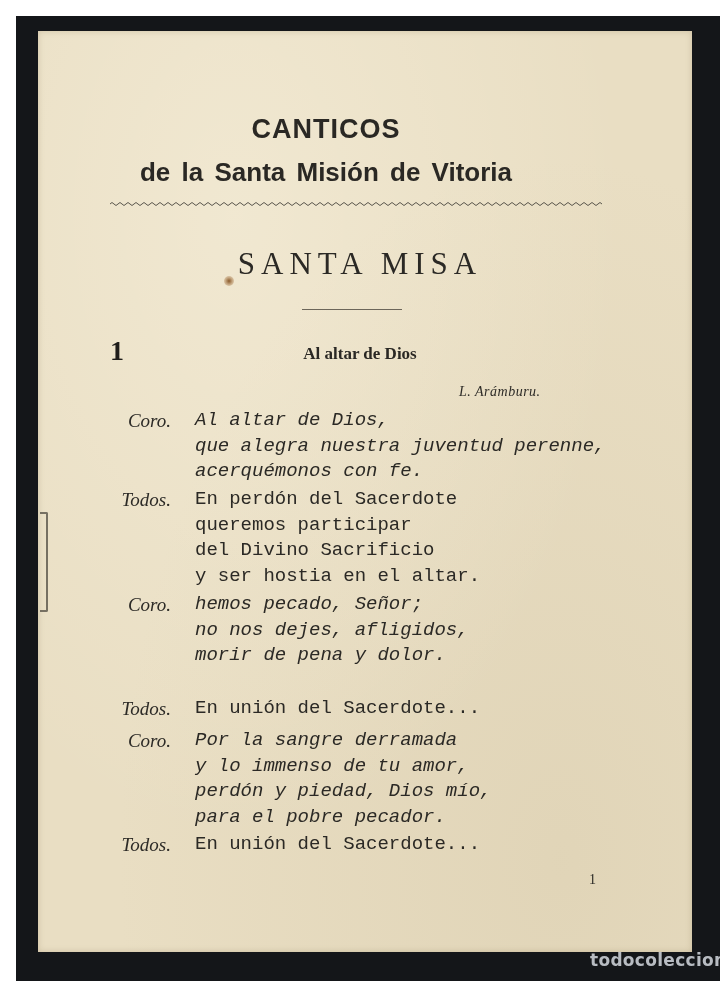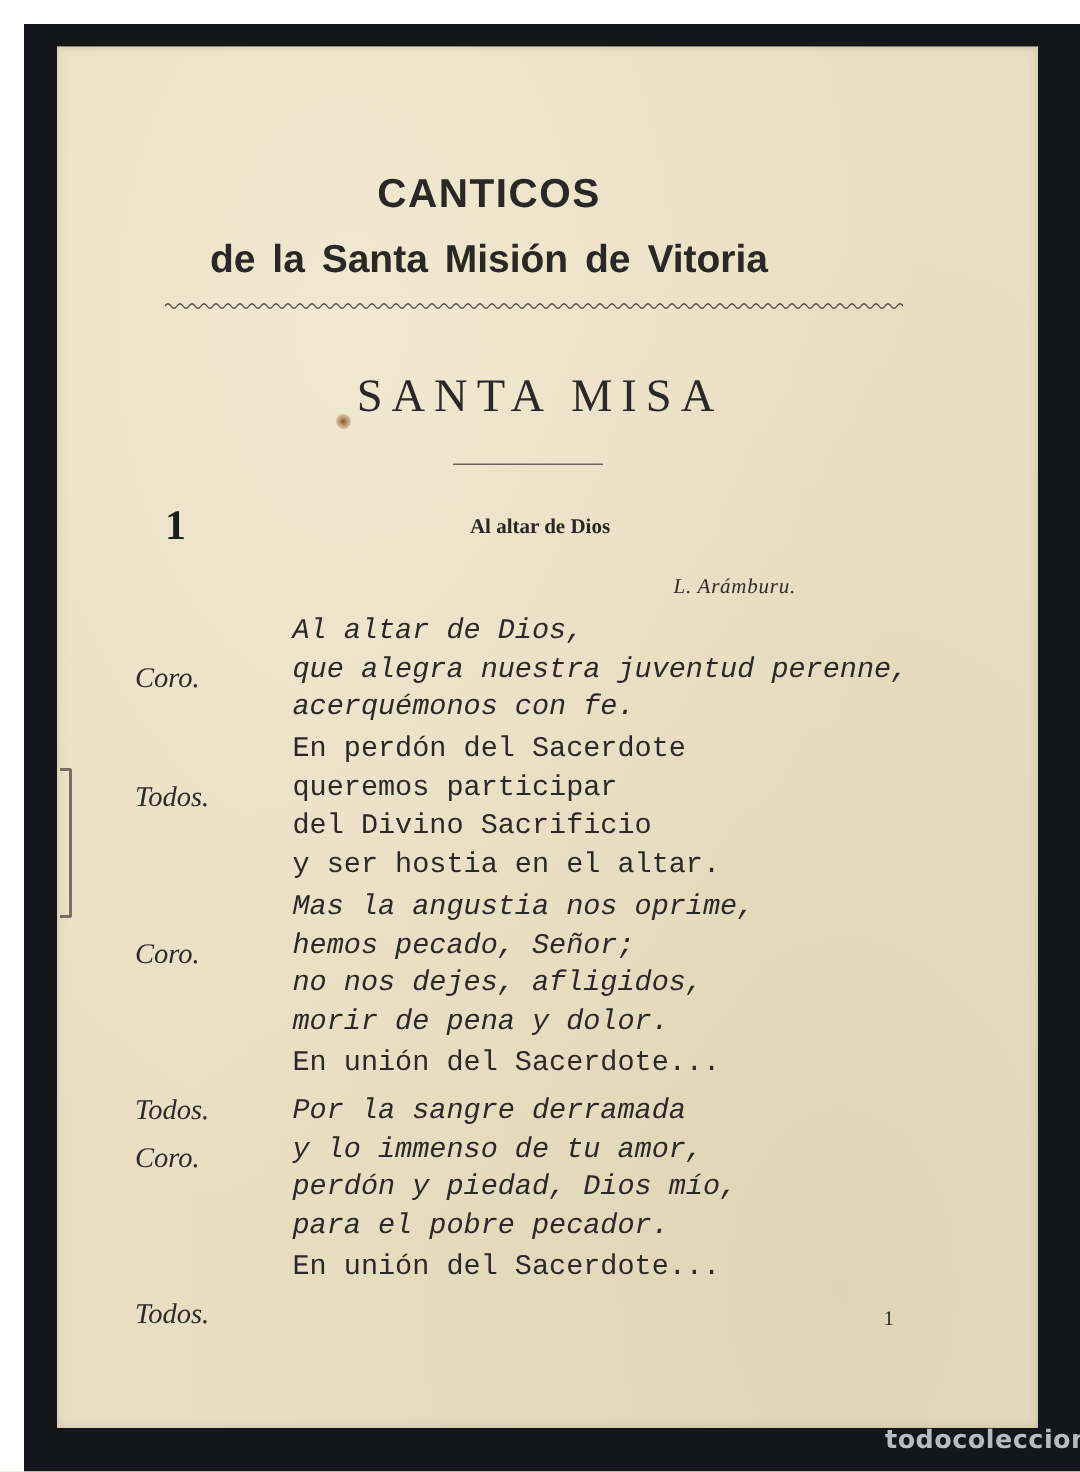--- a/index.html
+++ b/index.html
@@ -50,34 +50,34 @@
       position: absolute; left: 302px; top: 309px; width: 100px; height: 1px;
       background: #6c665a;
     }
     .hymn-number {
       position: absolute; left: 110px; top: 335px;
       font-family: "Liberation Serif", serif; font-weight: bold; font-size: 28px;
       color: #1f1d1a;
     }
     .hymn-title {
       position: absolute; left: 0; width: 720px; top: 344px; text-align: center;
-      font-family: "Liberation Serif", serif; font-weight: bold; font-size: 14px;
+      font-family: "Liberation Serif", serif; font-weight: bold; font-size: 17px;
       color: #2a2824;
     }
     .composer {
-      position: absolute; left: 449px; top: 384px;
+      position: absolute; left: 459px; top: 384px;
       font-family: "Liberation Serif", serif; font-style: italic; font-size: 14px;
       color: #2d2b27; letter-spacing: 0.5px;
     }
     .stanzas { position: absolute; left: 0; top: 408px; width: 720px; }
     .stanza { position: absolute; left: 0; width: 720px; }
     .speaker {
-      position: absolute; width: 81px; left: 90px; text-align: left;
+      position: absolute; width: 81px; left: 90px; text-align: right;
       font-family: "Liberation Serif", serif; font-style: italic; font-size: 19px;
-      color: #2d2b27; line-height: 25px; margin-top: 32px;
+      color: #2d2b27; line-height: 25px;
     }
     .lines { position: absolute; left: 195px; }
     .line {
       font-family: Liberation Mono, monospace; font-size: 19px; color: #2b2925;
       line-height: 25.5px; white-space: nowrap;
     }
     .italic .line { font-style: italic; }
     .page-number {
       position: absolute; left: 589px; top: 872px;
       font-family: "Liberation Serif", serif; font-size: 14px; color: #2b2925;
@@ -128,21 +128,20 @@
       <div class="line">En perdón del Sacerdote</div>
       <div class="line">queremos participar</div>
       <div class="line">del Divino Sacrificio</div>
       <div class="line">y ser hostia en el altar.</div>
     </div>
   </div>
 
   <div class="stanza italic" style="top:184px;">
     <div class="speaker">Coro.</div>
     <div class="lines">
-      <div class="line">Mas la angustia nos oprime,</div>
       <div class="line">hemos pecado, Señor;</div>
       <div class="line">no nos dejes, afligidos,</div>
       <div class="line">morir de pena y dolor.</div>
     </div>
   </div>
 
   <div class="stanza" style="top:288px;">
     <div class="speaker">Todos.</div>
     <div class="lines">
       <div class="line">En unión del Sacerdote...</div>

